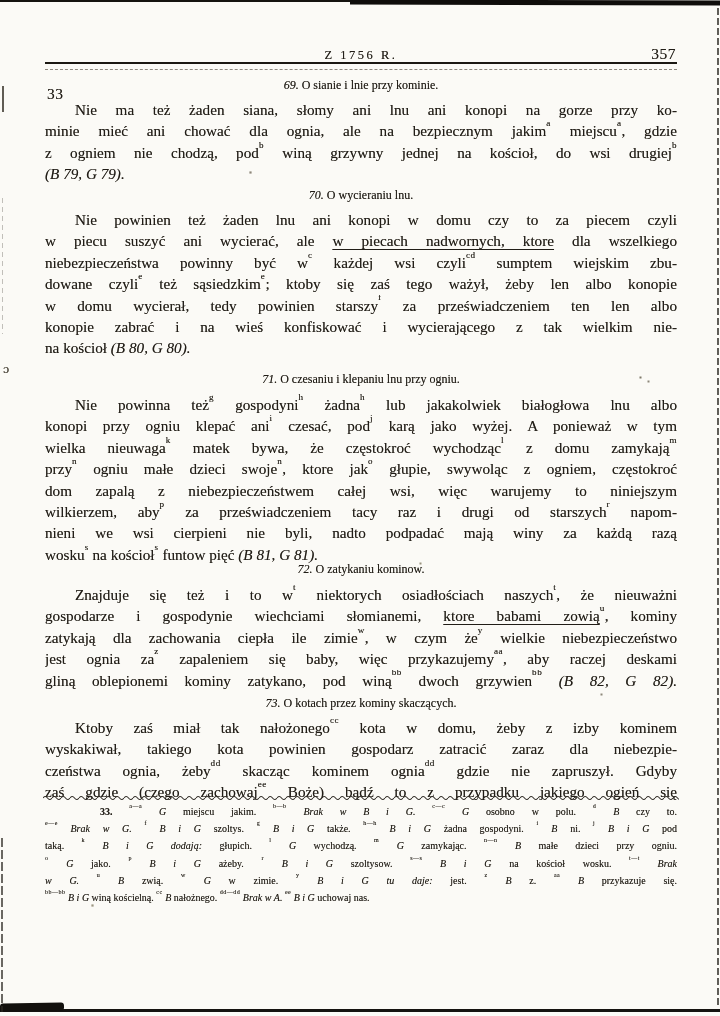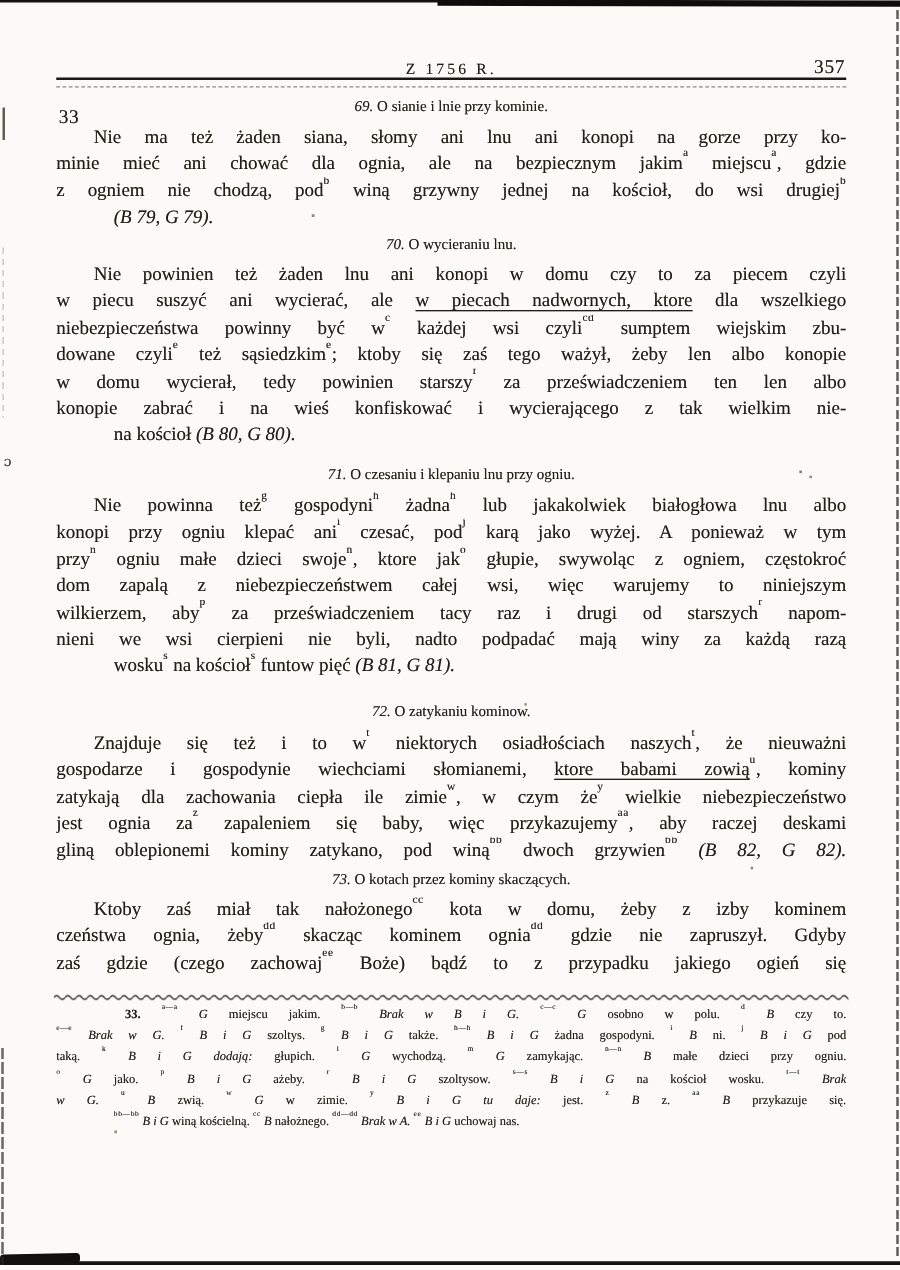--- a/index.html
+++ b/index.html
@@ -18,21 +18,21 @@
     font-size:12.5px;letter-spacing:2.5px;}
   .header-rule{position:absolute;left:45px;top:62px;width:632px;height:5px;
     border-top:2px solid #1b1812;border-bottom:1px dashed rgba(70,62,48,.6);}
   
   .heading{position:absolute;left:45px;width:632px;text-align:center;font-size:12px;}
   .h69{top:78px}.h70{top:188px}.h71{top:372px}.h72{top:562px}.h73{top:696px}
   .para{position:absolute;left:45px;width:632px;font-size:15.2px;line-height:21.4px;}
   .p69{top:99px}.p70{top:209px}.p71{top:394px}.p72{top:584px}.p73{top:717px}
   .tline{text-align:justify;text-align-last:justify;white-space:normal;overflow:hidden;height:21.4px;}
   .tline.first{text-indent:30px;}
-  .tline.lastline{text-align-last:left;margin-left:46px;}
+  .tline.lastline{text-align-last:left;}
   sup{font-size:60%;line-height:0;position:relative;top:-.45em;letter-spacing:.5px;}
   u{text-underline-offset:3px;text-decoration-thickness:1px;}
   
   .wavy{position:absolute;left:43px;top:794px;}
   .footnotes{position:absolute;left:45px;width:632px;top:803px;
     font-size:10px;line-height:17.2px;}
   .footnotes .tline{height:17.2px;}
   .footnotes .tline.first{text-indent:55px;}
   
   .art{position:absolute;pointer-events:none;}
@@ -90,39 +90,41 @@
       <div class="tline">dowane czyli<sup>e</sup> też sąsiedzkim<sup>e</sup>; ktoby się zaś tego ważył, żeby len albo konopie</div>
       <div class="tline">w domu wycierał, tedy powinien starszy<sup>f</sup> za przeświadczeniem ten len albo</div>
       <div class="tline">konopie zabrać i na wieś konfiskować i wycierającego z tak wielkim nie-</div>
       <div class="tline lastline">na kościoł <i>(B 80, G 80).</i></div>
     </div>
 
   <div class="heading h71"><i>71.</i> O czesaniu i klepaniu lnu przy ogniu.</div>
   <div class="para p71">
       <div class="tline first">Nie powinna też<sup>g</sup> gospodyni<sup>h</sup> żadna<sup>h</sup> lub jakakolwiek białogłowa lnu albo</div>
       <div class="tline">konopi przy ogniu klepać ani<sup>i</sup> czesać, pod<sup>j</sup> karą jako wyżej. A ponieważ w tym</div>
+      <div class="tline">wielka nieuwaga<sup>k</sup> matek bywa, że częstokroć wychodząc<sup>l</sup> z domu zamykają<sup>m</sup></div>
       <div class="tline">przy<sup>n</sup> ogniu małe dzieci swoje<sup>n</sup>, ktore jak<sup>o</sup> głupie, swywoląc z ogniem, częstokroć</div>
       <div class="tline">dom zapalą z niebezpieczeństwem całej wsi, więc warujemy to niniejszym</div>
       <div class="tline">wilkierzem, aby<sup>p</sup> za przeświadczeniem tacy raz i drugi od starszych<sup>r</sup> napom-</div>
       <div class="tline">nieni we wsi cierpieni nie byli, nadto podpadać mają winy za każdą razą</div>
       <div class="tline lastline">wosku<sup>s</sup> na kościoł<sup>s</sup> funtow pięć <i>(B 81, G 81).</i></div>
     </div>
 
   <div class="heading h72"><i>72.</i> O zatykaniu kominow.</div>
   <div class="para p72">
       <div class="tline first">Znajduje się też i to w<sup>t</sup> niektorych osiadłościach naszych<sup>t</sup>, że nieuważni</div>
       <div class="tline">gospodarze i gospodynie wiechciami słomianemi, <u>ktore babami zowią</u><sup>u</sup>, kominy</div>
       <div class="tline">zatykają dla zachowania ciepła ile zimie<sup>w</sup>, w czym że<sup>y</sup> wielkie niebezpieczeństwo</div>
       <div class="tline">jest ognia za<sup>z</sup> zapaleniem się baby, więc przykazujemy<sup>aa</sup>, aby raczej deskami</div>
       <div class="tline">gliną oblepionemi kominy zatykano, pod winą<sup>bb</sup> dwoch grzywien<sup>bb</sup> <i>(B 82, G 82).</i></div>
     </div>
 
   <div class="heading h73"><i>73.</i> O kotach przez kominy skaczących.</div>
   <div class="para p73">
       <div class="tline first">Ktoby zaś miał tak nałożonego<sup>cc</sup> kota w domu, żeby z izby kominem</div>
+      <div class="tline">wyskakiwał, takiego kota powinien gospodarz zatracić zaraz dla niebezpie-</div>
       <div class="tline">czeństwa ognia, żeby<sup>dd</sup> skacząc kominem ognia<sup>dd</sup> gdzie nie zapruszył. Gdyby</div>
       <div class="tline">zaś gdzie (czego zachowaj<sup>ee</sup> Boże) bądź to z przypadku jakiego ogień się</div>
     </div>
 
   <svg class="wavy" width="636" height="7" viewBox="0 0 636 7">
     <defs>
       <pattern id="wv" width="9" height="7" patternUnits="userSpaceOnUse">
         <path d="M0 4 Q 2.25 1 4.5 4 T 9 4" fill="none" stroke="#2e2a24" stroke-width="1.1"></path>
       </pattern>
     </defs>

